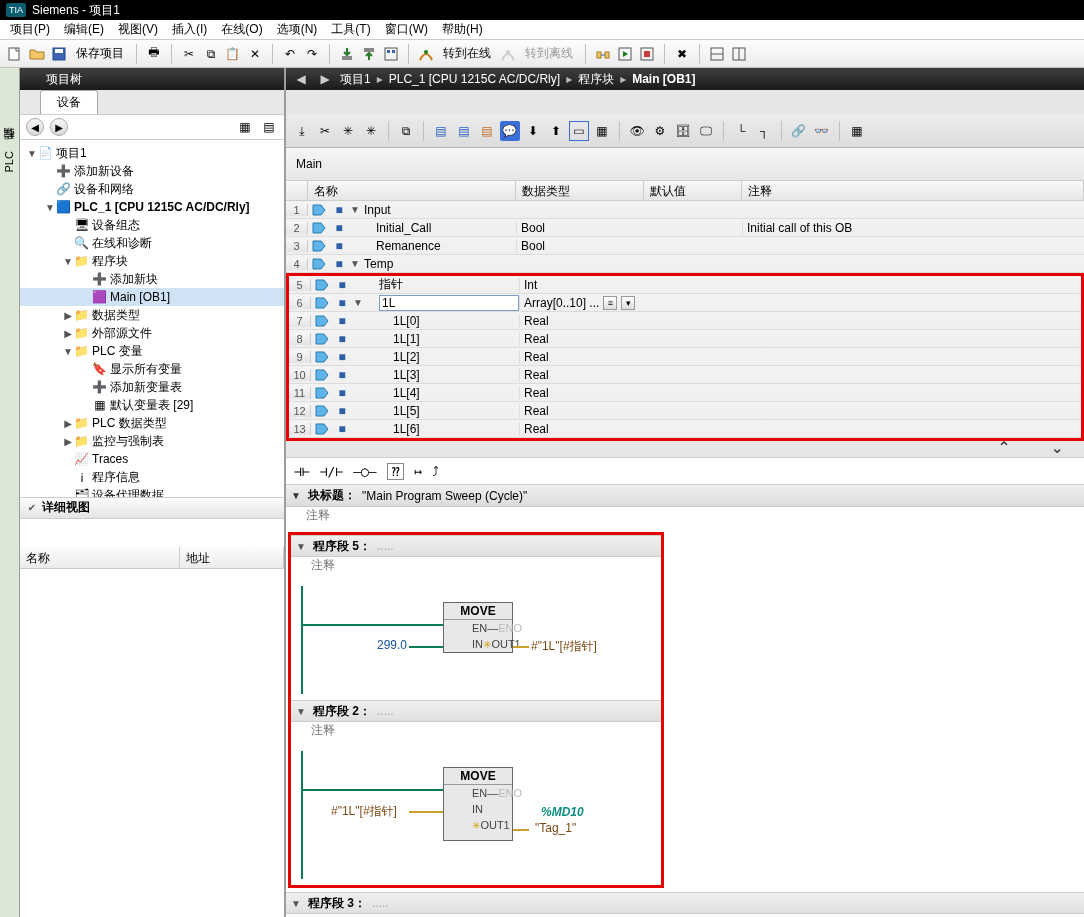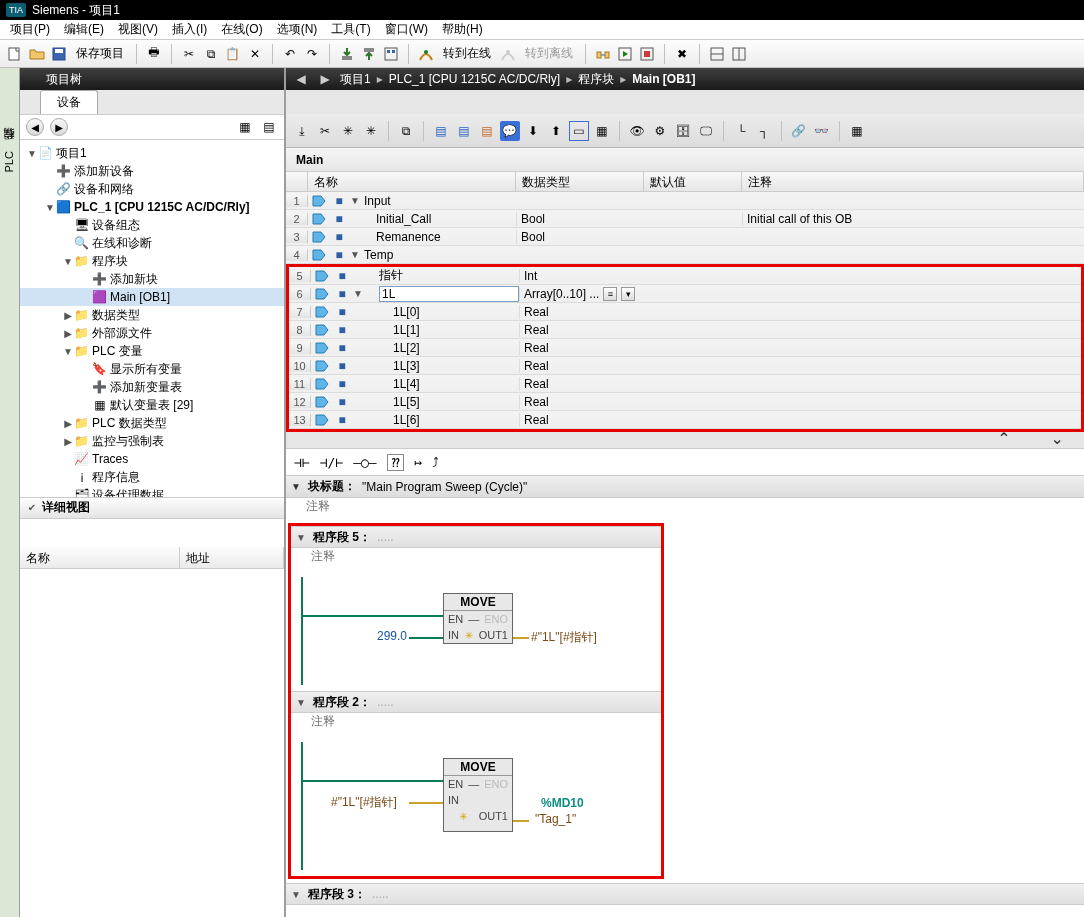--- a/index.html
+++ b/index.html
@@ -34,21 +34,21 @@
   
   .right-pane{ flex:1; display:flex; flex-direction:column; background:#e6e6e6; }
   .crumb-bar{ height:22px; background: linear-gradient(#3f3f3f,#1a1a1a); color:#fff; display:flex; align-items:center; padding-left:6px; gap:6px; font-size:12px;}
   .crumb-bar .sep{ color:#bbb; }
   .crumb-nav{ width:18px;height:18px; display:flex;align-items:center;justify-content:center; color:#ccc;}
   .crumb-bar b{ font-weight:bold;}
   .editor-chrome{ flex:1; display:flex; background:#e6e6e6; }
   .editor-body{ flex:1; display:flex; flex-direction:column; }
   .editor-toolbar{ height:34px; background:linear-gradient(#ececec,#dcdcdc); border-bottom:1px solid #b5b5b5; display:flex; align-items:center; padding-left:6px; gap:3px;}
   .et-btn{ width:20px;height:20px; display:flex;align-items:center;justify-content:center; }
-  .main-label{ height:24px; background:linear-gradient(#f5f5f5,#e6e6e6); padding-left:10px; font-weight:bold; display:flex;align-items:center; border-bottom:1px solid #ccc;text-align:right;}
+  .main-label{ height:33px; background:linear-gradient(#f5f5f5,#e6e6e6); padding-left:10px; font-weight:normal; display:flex;align-items:center; border-bottom:1px solid #ccc;text-align:right;}
   
   .var-head{ display:flex; height:20px; background:linear-gradient(#f8f8f8,#e6e6e6); border-bottom:1px solid #ccc; font-size:12px;}
   .var-head div{ border-right:1px solid #ccc; padding:2px 6px;}
   .var-rows{ position:relative; }
   .var-row{ display:flex; height:18px; align-items:center; background:linear-gradient(#f3f3f3,#efefef); border-bottom:1px solid #dcdcdc;}
   .var-row .rn{ width:22px; text-align:center; font-size:11px; color:#555; border-right:1px solid #ccc; background:linear-gradient(#f6f6f6,#e4e4e4);}
   .var-row .tag-icon{ width:22px; display:flex;justify-content:center;}
   .var-row .bullet{ width:18px; text-align:center; color:#2c5fa5;}
   .var-row .expand{ width:14px; text-align:center; font-size:10px; color:#555;}
   .var-row .name{ width:154px; padding-left:2px;}
@@ -70,26 +70,26 @@
   .blk-title .tw{ color:#333;}
   .blk-title b{ font-weight:bold;}
   .comment-row{ padding:0px 0 6px 20px; color:#777; font-size:12px; background:#fff;}
   .network{ background:#fff; }
   .net-head{ display:flex; align-items:center; height:22px; background:linear-gradient(#efefef,#e0e0e0); border-top:1px solid #ccc; border-bottom:1px solid #ccc; padding-left:4px; gap:6px;}
   .net-body{ height:120px; position:relative; }
   .rail{ position:absolute; left:10px; top:6px; bottom:6px; width:2px; background:#0b7a58;}
   .wire{ position:absolute; height:2px; background:#0b7a58;}
   .move-box{ position:absolute; width:70px; background:#e8e8e8; border:1px solid #666; }
   .move-box .hd{ text-align:center; font-weight:bold; background:#e8e8e8; border-bottom:1px solid #999; font-size:12px; padding:1px 0;}
-  .move-box .row{ display:flex; justify-content:space-between; padding:0 4px; font-size:11px; color:#444; height:16px; align-items:center;}
+  .move-box .row{ display:flex; justify-content:space-between; padding:0 4px; font-size:11px; color:#444; height:16px; align-items:center;margin-left:24px;}
   .eno{ color:#bbb;}
   .lbl{ position:absolute; font-size:12px;}
   .lbl.blue{ color:#1653a0;}
   .lbl.brown{ color:#7b4a16;}
-  .lbl.teal{ color:#0d8f82; font-weight:bold;}
+  .lbl.teal{ color:#0d8f82; font-weight:bold;font-style:italic;}
   .red-box-net{ border:3px solid #e60000;}
   .star{ color:#d4a106; font-size:10px;}
   .arrow{ font-size:16px; color:#333;}
   .footer-arrows{ height:20px; background:#e6e6e6; border-top:1px solid #ccc; display:flex; justify-content:flex-end; align-items:center; padding-right:20px; gap:40px; color:#555;}
   
   svg{ display:block; }
   .green{ color:#1a7f1a; }
   .orange{ color:#d07d12; }
 </style>
 </head>

